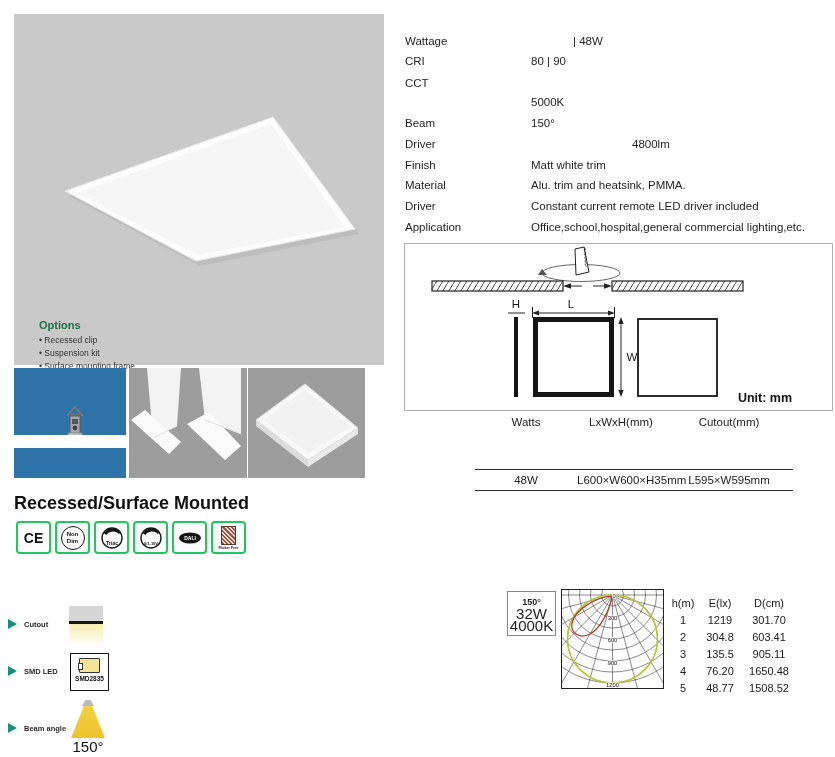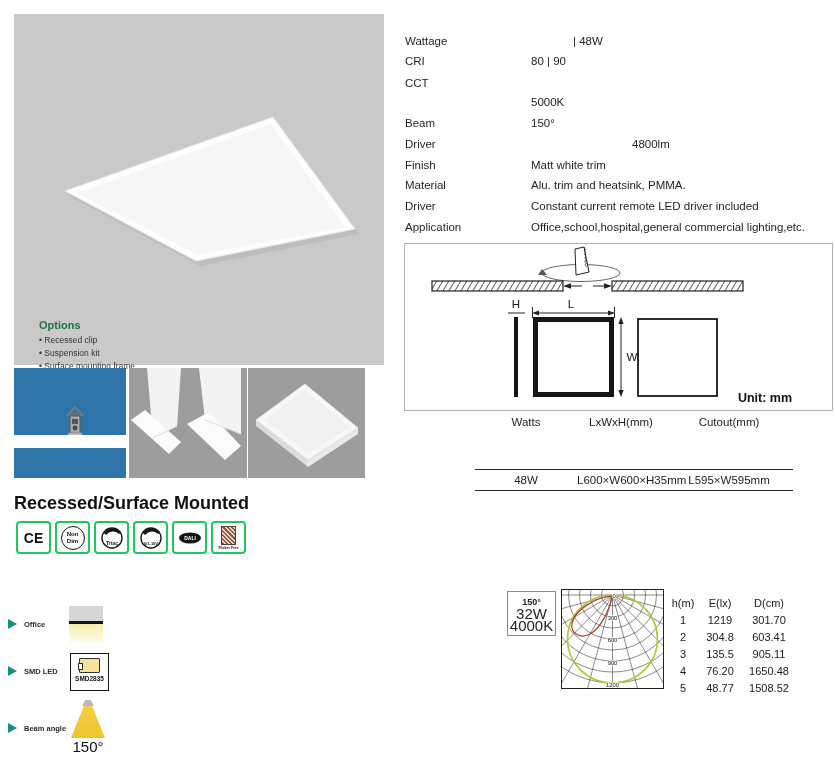--- a/index.html
+++ b/index.html
@@ -176,21 +176,21 @@
         <text x="14" y="14" text-anchor="middle" font-size="5" font-weight="bold" fill="#ffffff">DALI</text>
       </svg>
     </div>
     <div class="cert flick">
       <div class="flick-rect"></div>
       <div class="flick-label">Flicker Free</div>
     </div>
   </div>
 
   <div class="tri abs" style="left:8px;top:619px"></div>
-  <div class="feat-label abs" style="left:24px;top:620px">Office</div>
+  <div class="feat-label abs" style="left:24px;top:620px">Cutout</div>
   <div class="flood-icon abs" style="left:69px;top:606px">
     <div class="flood-top"></div>
       <div class="flood-bar"></div>
       <div class="flood-glow"></div>
   </div>
 
   <div class="tri abs" style="left:8px;top:666px"></div>
   <div class="feat-label abs" style="left:24px;top:667px">SMD LED</div>
   <div class="smd-box abs" style="left:70px;top:653px">
     <div class="smd-chip"></div>

